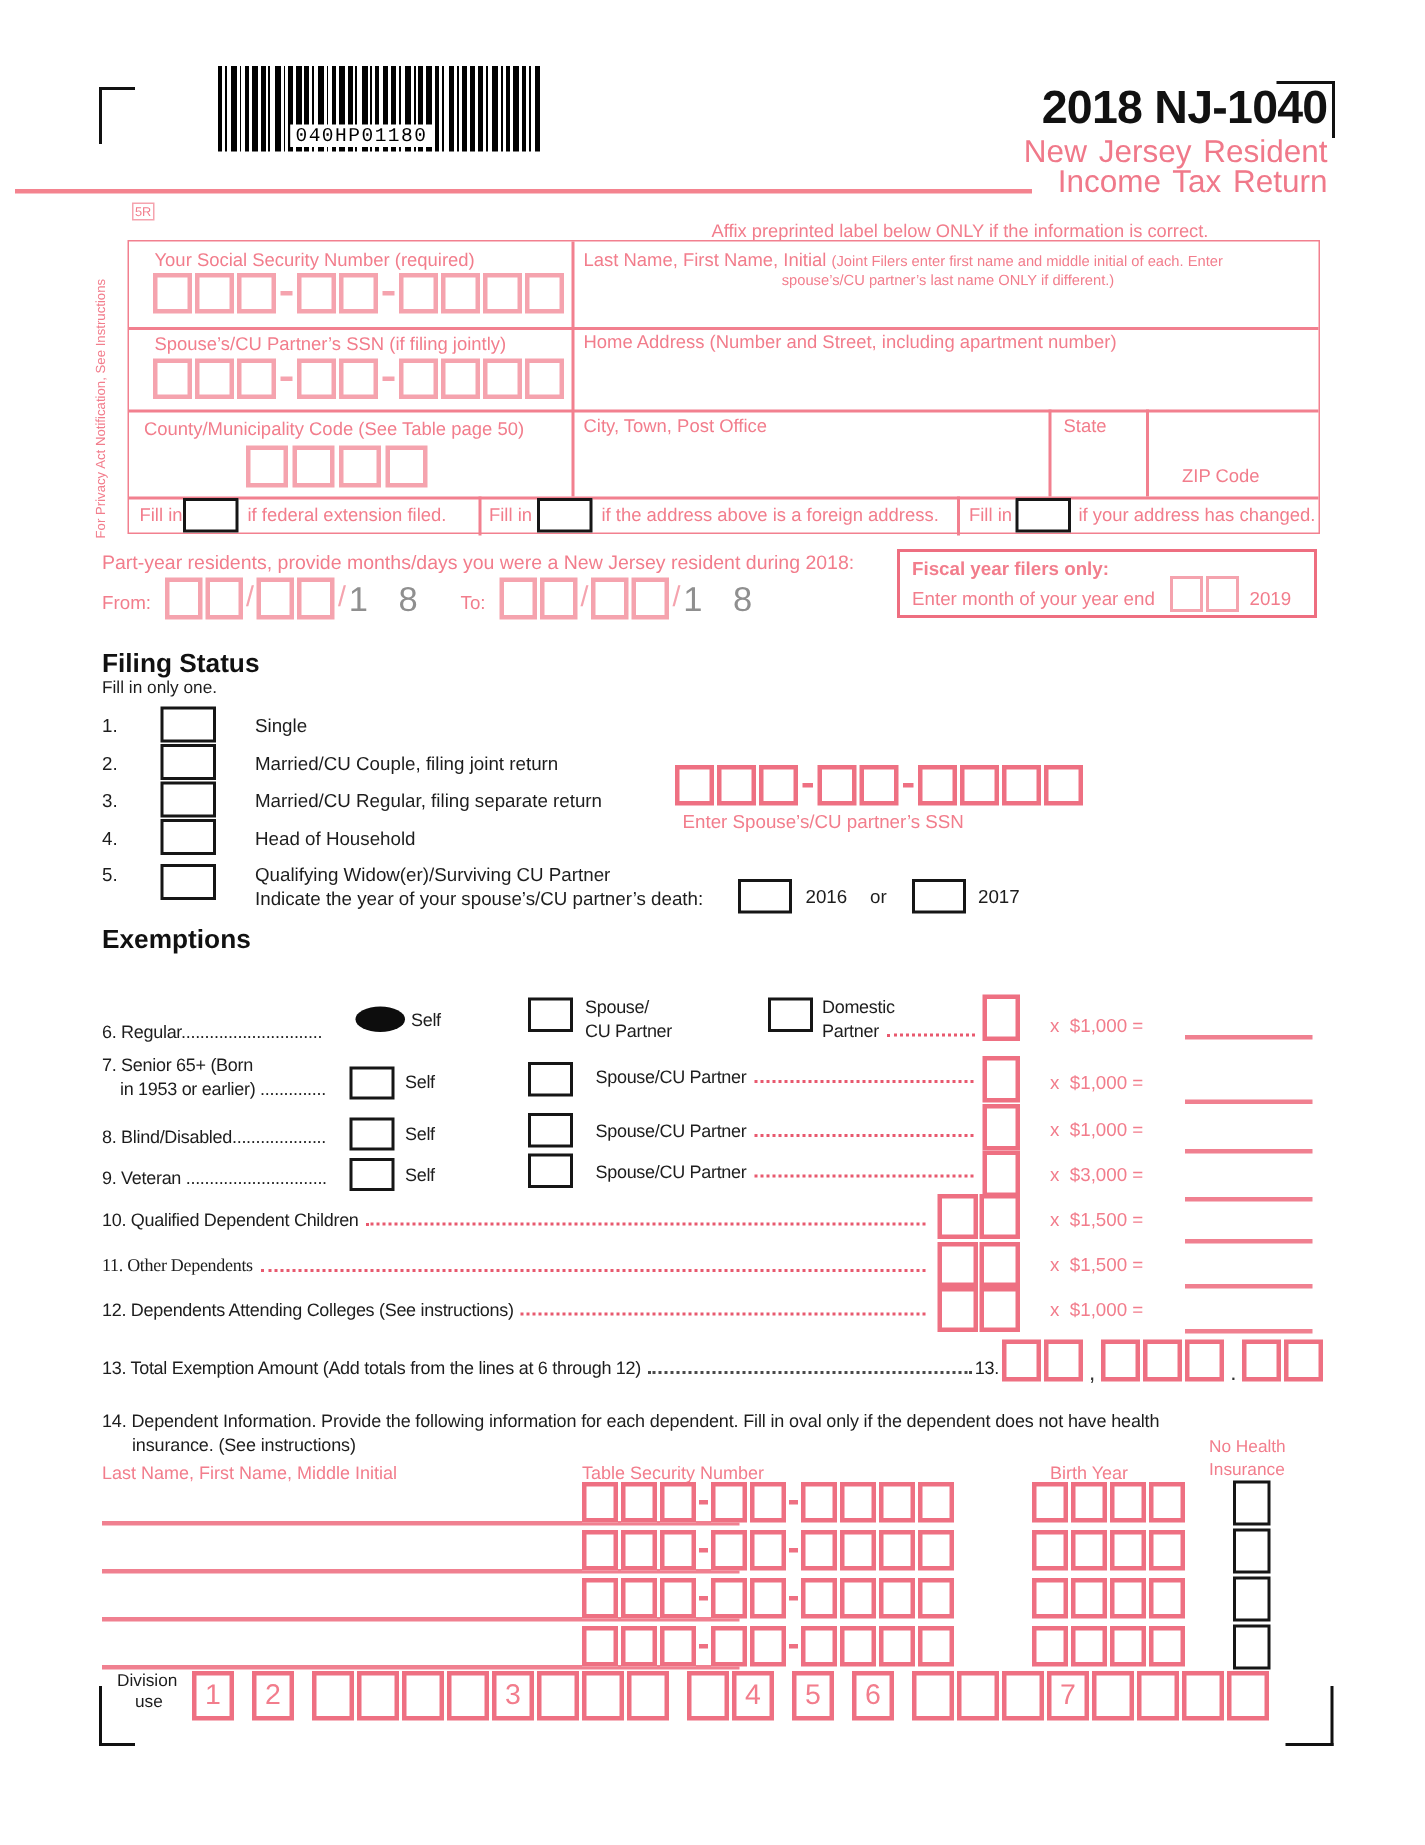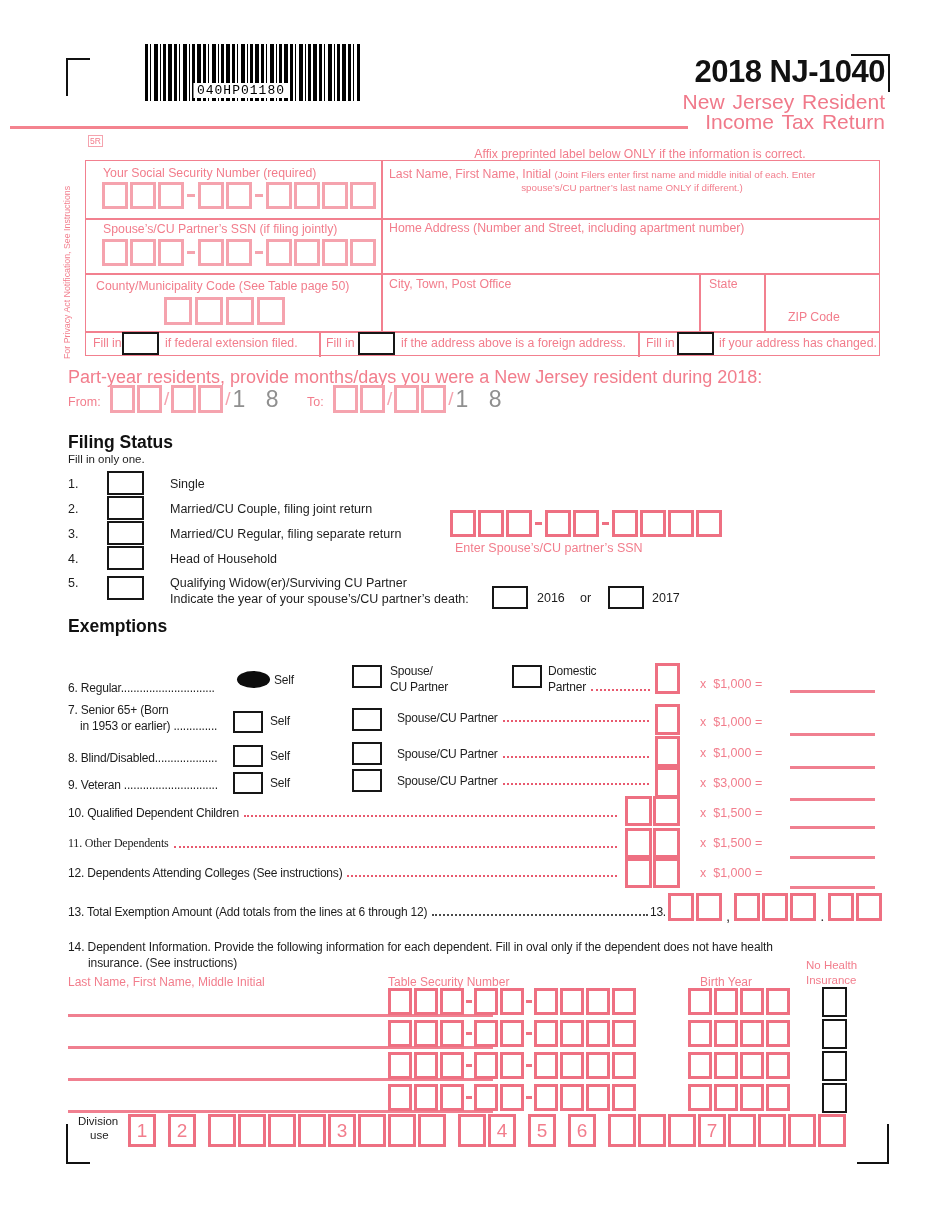--- a/index.html
+++ b/index.html
@@ -178,21 +178,21 @@
 
     <div class="a pk t12" style="left:240px;top:175px;">Fill in</div>
     <div class="a blkbox" style="left:272px;top:171px;width:37px;height:23px;"></div>
     <div class="a pk t12" style="left:315px;top:175px;">if the address above is a foreign address.</div>
 
     <div class="a pk t12" style="left:560px;top:175px;">Fill in</div>
     <div class="a blkbox" style="left:591px;top:171px;width:37px;height:23px;"></div>
     <div class="a pk t12" style="left:633px;top:175px;">if your address has changed.</div>
   </div>
 
-  <div class="a pk" style="left:68px;top:367px;font-size:18px;">Part-year residents, provide months/days you were a New Jersey resident during 2018:</div>
+  <div class="a pk" style="left:68px;top:367px;font-size:13px;">Part-year residents, provide months/days you were a New Jersey resident during 2018:</div>
   <div class="a pk" style="left:68px;top:395px;font-size:12.5px;">From:</div>
   <div class="a grp" style="left:110px;top:385px;">
     <div class="seg dt">
         <div class="bx"></div>
         <div class="bx"></div>
       </div>
       <span class="slash">/</span>
     <div class="seg dt">
         <div class="bx"></div>
         <div class="bx"></div>
@@ -208,20 +208,29 @@
       </div>
       <span class="slash">/</span>
     <div class="seg dt">
         <div class="bx"></div>
         <div class="bx"></div>
       </div>
       <span class="slash">/</span>
     <span class="yr18">1 8</span>
   </div>
 
+  <div class="a fiscal">
+    <div class="a pk bold" style="left:8px;top:4px;font-size:12.5px;">Fiscal year filers only:</div>
+    <div class="a pk" style="left:8px;top:24px;font-size:12.5px;">Enter month of your year end</div>
+    <div class="a seg fy" style="left:180px;top:16px;">
+        <div class="bx"></div>
+        <div class="bx"></div>
+      </div>
+    <div class="a pk" style="left:233px;top:24px;font-size:12.5px;">2019</div>
+  </div>
 
   <div class="a h1" style="left:68px;top:432px;">Filing Status</div>
   <div class="a t11" style="left:68px;top:453px;">Fill in only one.</div>
 
   <div class="a fs-label" style="left:68px;top:477px;">1.</div>
   <div class="a blkbox fsbox" style="left:107px;top:471px;"></div>
   <div class="a fs-label" style="left:170px;top:477px;">Single</div>
 
   <div class="a fs-label" style="left:68px;top:502px;">2.</div>
   <div class="a blkbox fsbox" style="left:107px;top:496px;"></div>

